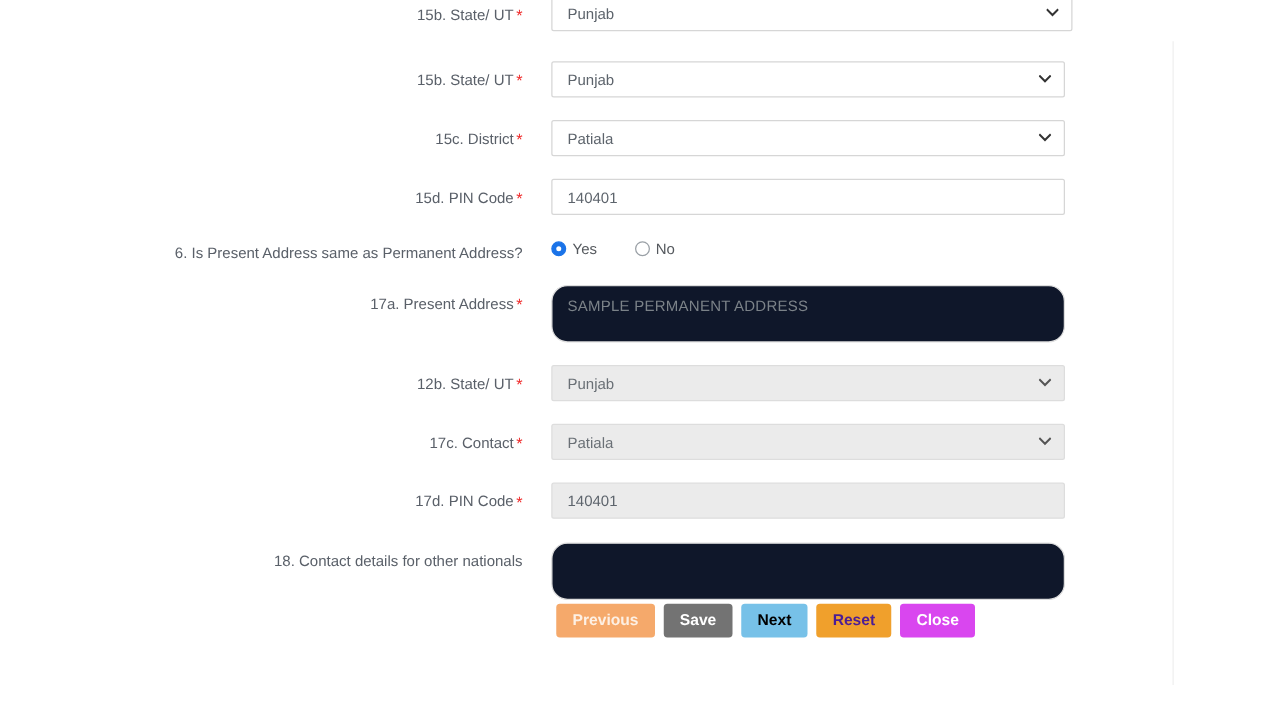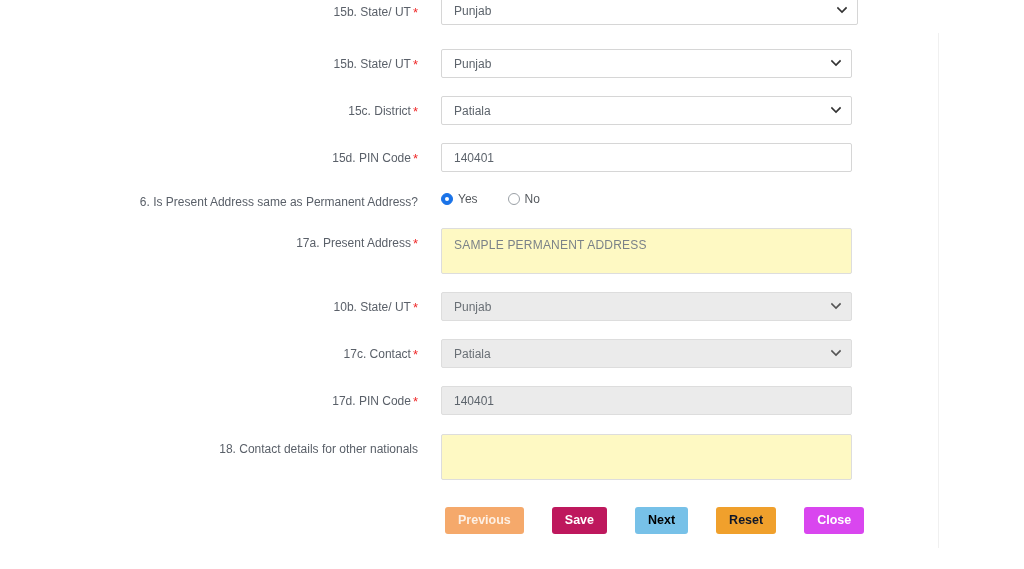--- a/index.html
+++ b/index.html
@@ -124,22 +124,23 @@
     border: 1px solid #d6d6d6;
     background: #ffffff;
     border-radius: 2px;
     padding: 8px 0 0 12px;
     font-size: 12px;
     color: #7b8288;
     line-height: 16px;
     letter-spacing: 0.2px;
   }
   .area.disabled {
-    background: #fef9c3;
+    background: #0f172a;
     border-color: #dddddd;
+    border-radius: 13px;
   }
 
   
   .radio-group {
     display: flex;
     height: 16px;
   }
   .radio-opt {
     display: flex;
     align-items: center;
@@ -168,42 +169,42 @@
     left: 3px; top: 3px;
     width: 4px; height: 4px;
     border-radius: 50%;
     background: #ffffff;
   }
 
   
   .button-bar {
     position: absolute;
     left: 445px;
-    top: 507px;
-    display: flex;
-    gap: 28px;
+    top: 483px;
+    display: flex;
+    gap: 7px;
   }
   .btn {
     border: none;
     border-radius: 3px;
     height: 27px;
     padding: 0 13px;
     font-family: "Liberation Sans", sans-serif;
     font-size: 12.5px;
     font-weight: bold;
     color: #ffffff;
     cursor: pointer;
     line-height: 27px;
     display: inline-block;
     white-space: nowrap;
   }
   .btn-previous { background: #f5a96b; color: #fdf0e4; }
-  .btn-save     { background: #be185d; }
+  .btn-save     { background: #737373; }
   .btn-next     { background: #77c1e8; color: #000000; }
-  .btn-reset    { background: #f0a02c; color: #0f172a; }
+  .btn-reset    { background: #f0a02c; color: #4c1d95; }
   .btn-close    { background: #d946ef; }
 </style>
 </head>
 <body>
 
 <div id="page">
 
   <div class="panel-divider"></div>
 
   <div class="form-row" style="top:5px;">
@@ -289,21 +290,21 @@
     </div>
     <div class="field-wrap" style="top:-8px;">
       <div class="area disabled">
         <span>SAMPLE PERMANENT ADDRESS</span>
       </div>
     </div>
   </div>
 
   <div class="form-row" style="top:300px;">
     <div class="field-label">
-      <span>10b. State/ UT</span><span class="req">*</span>
+      <span>12b. State/ UT</span><span class="req">*</span>
     </div>
     <div class="field-wrap" style="top:-8px;">
       <div class="sel disabled">
         <span>Punjab</span>
         <span class="chev">
           <svg viewBox="0 0 10 10" width="10" height="10">
               <path d="M1 3 L5 7 L9 3" fill="none" stroke="#555" stroke-width="1.6" stroke-linecap="square"></path>
             </svg>
         </span>
       </div>

